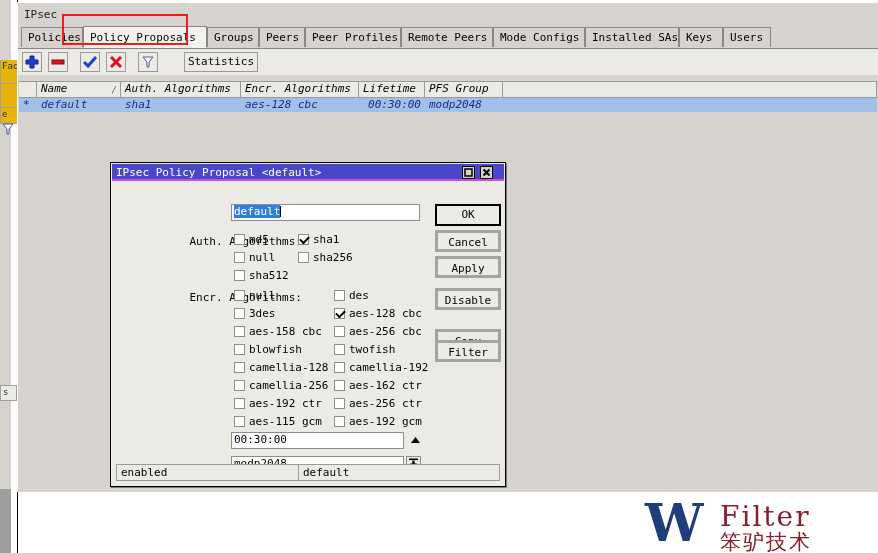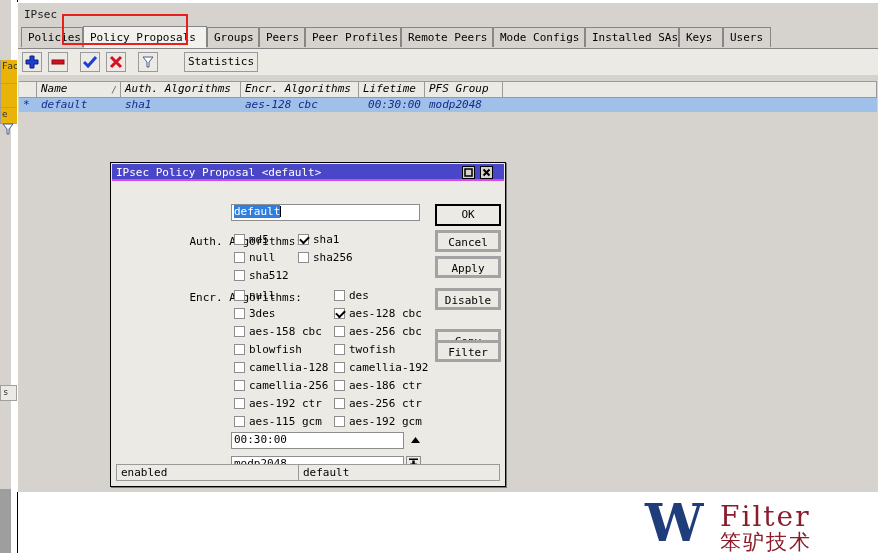--- a/index.html
+++ b/index.html
@@ -555,21 +555,21 @@
       <div class="cbrow" style="left:122px; top:180px;">
         <span class="cb"></span><span>camellia-128</span>
       </div>
       <div class="cbrow" style="left:222px; top:180px;">
         <span class="cb"></span><span>camellia-192</span>
       </div>
       <div class="cbrow" style="left:122px; top:198px;">
         <span class="cb"></span><span>camellia-256</span>
       </div>
       <div class="cbrow" style="left:222px; top:198px;">
-        <span class="cb"></span><span>aes-186 ctr</span>
+        <span class="cb"></span><span>aes-162 ctr</span>
       </div>
       <div class="cbrow" style="left:122px; top:216px;">
         <span class="cb"></span><span>aes-192 ctr</span>
       </div>
       <div class="cbrow" style="left:222px; top:216px;">
         <span class="cb"></span><span>aes-256 ctr</span>
       </div>
       <div class="cbrow" style="left:122px; top:234px;">
         <span class="cb"></span><span>aes-115 gcm</span>
       </div>

